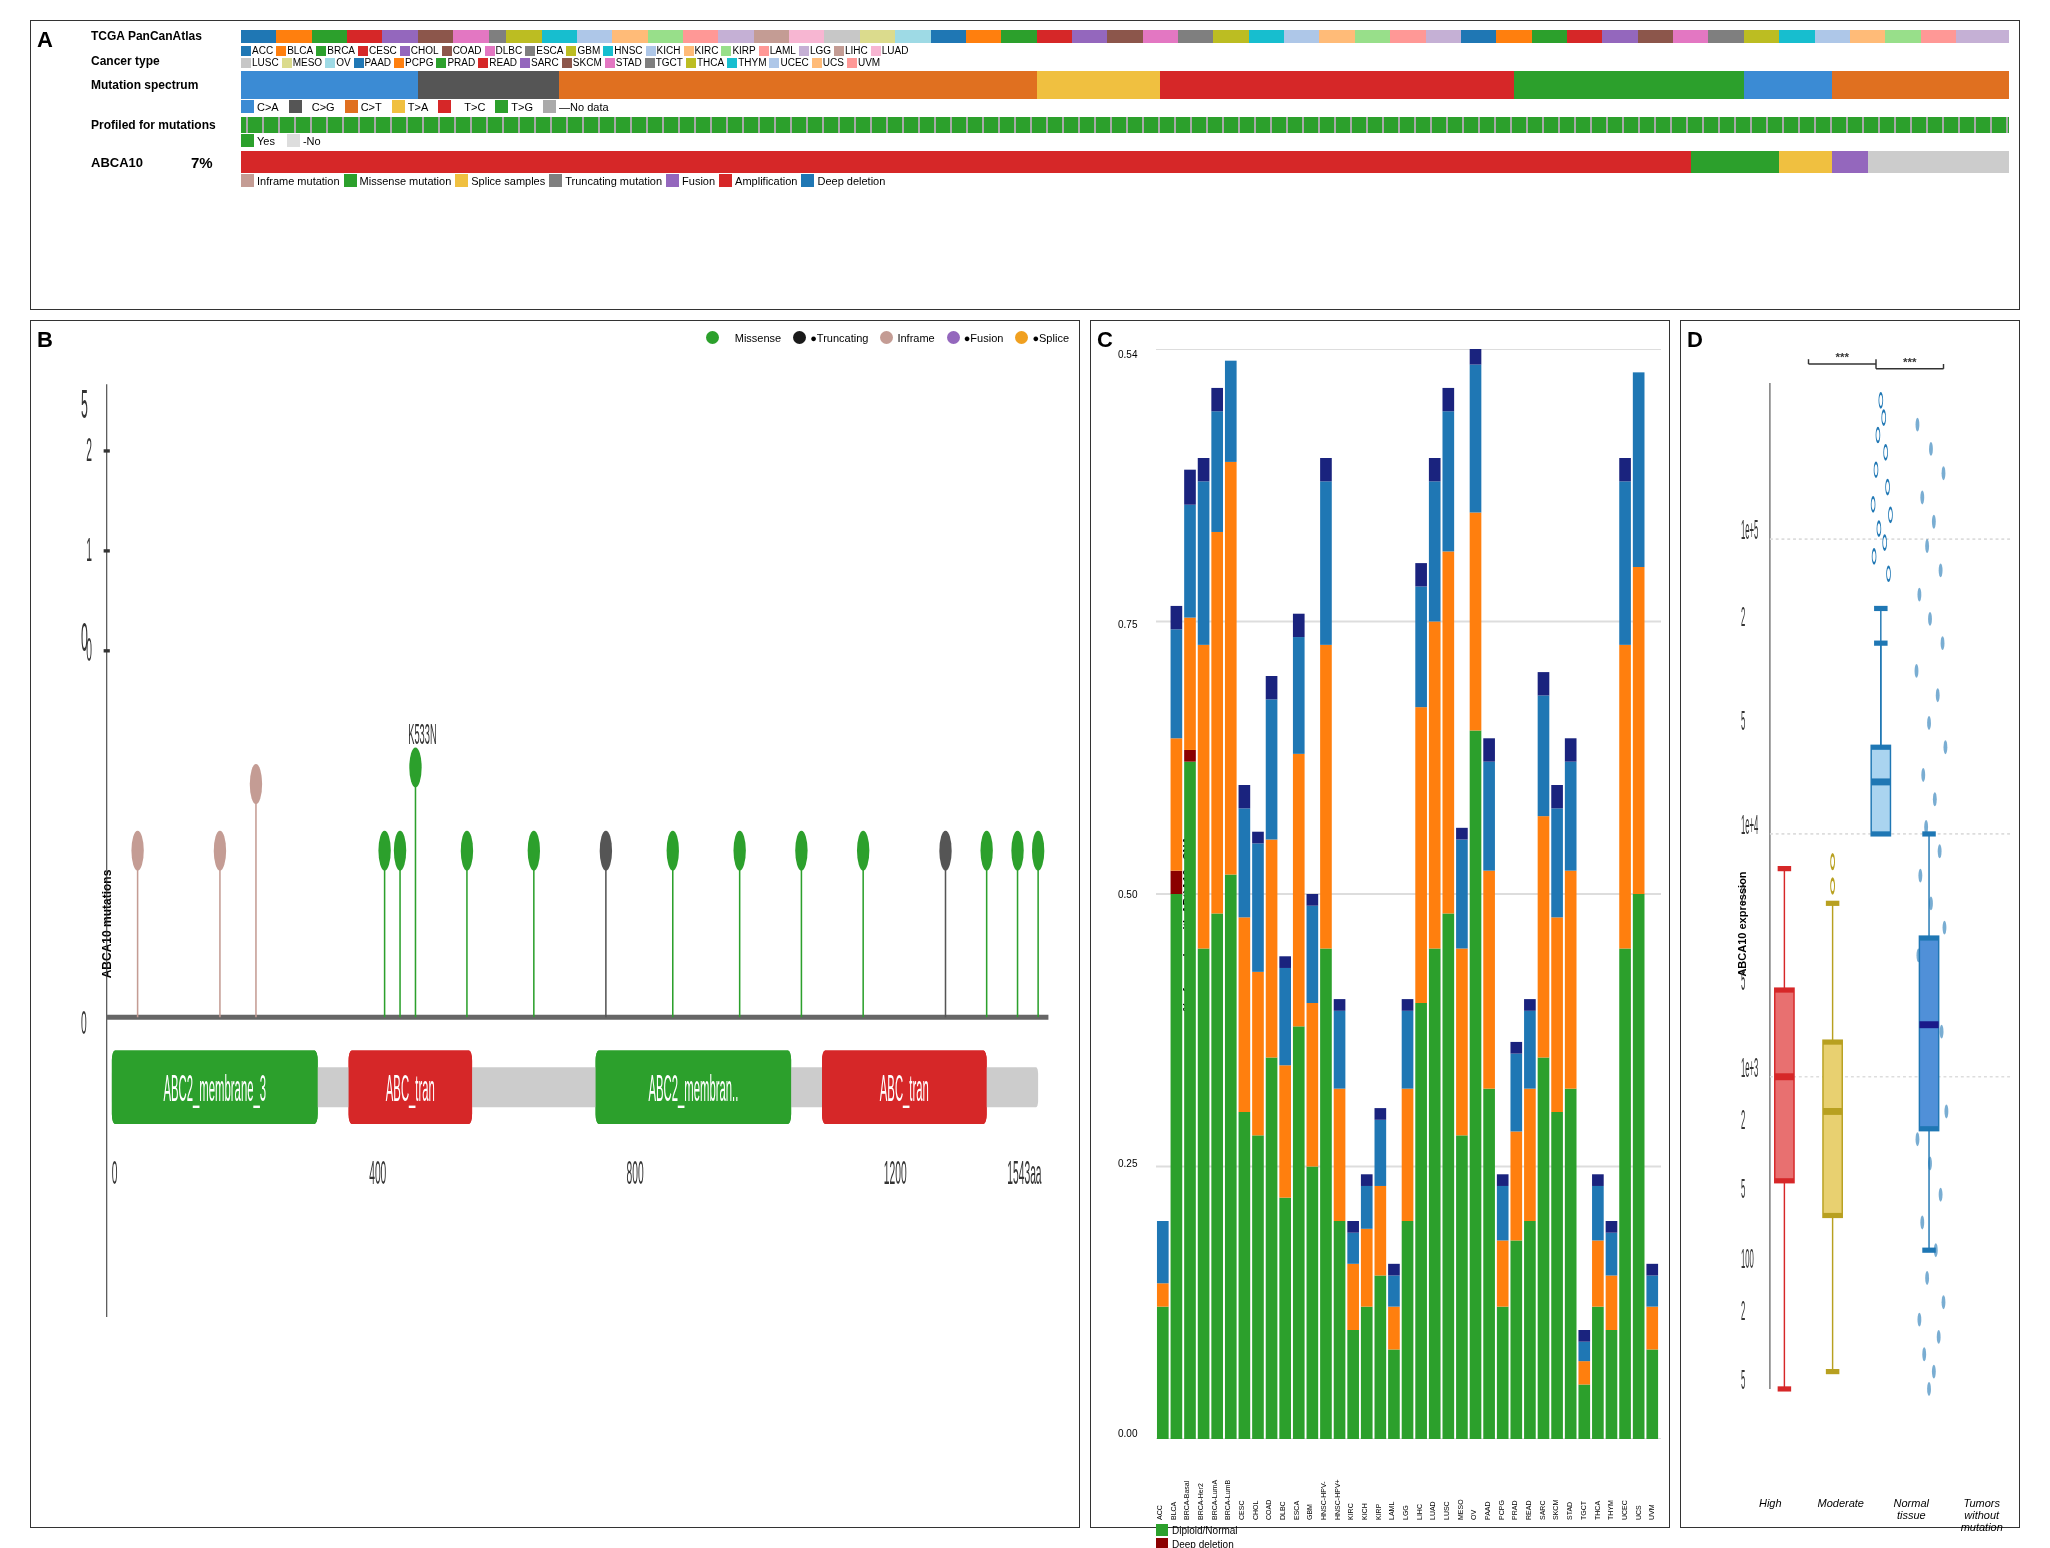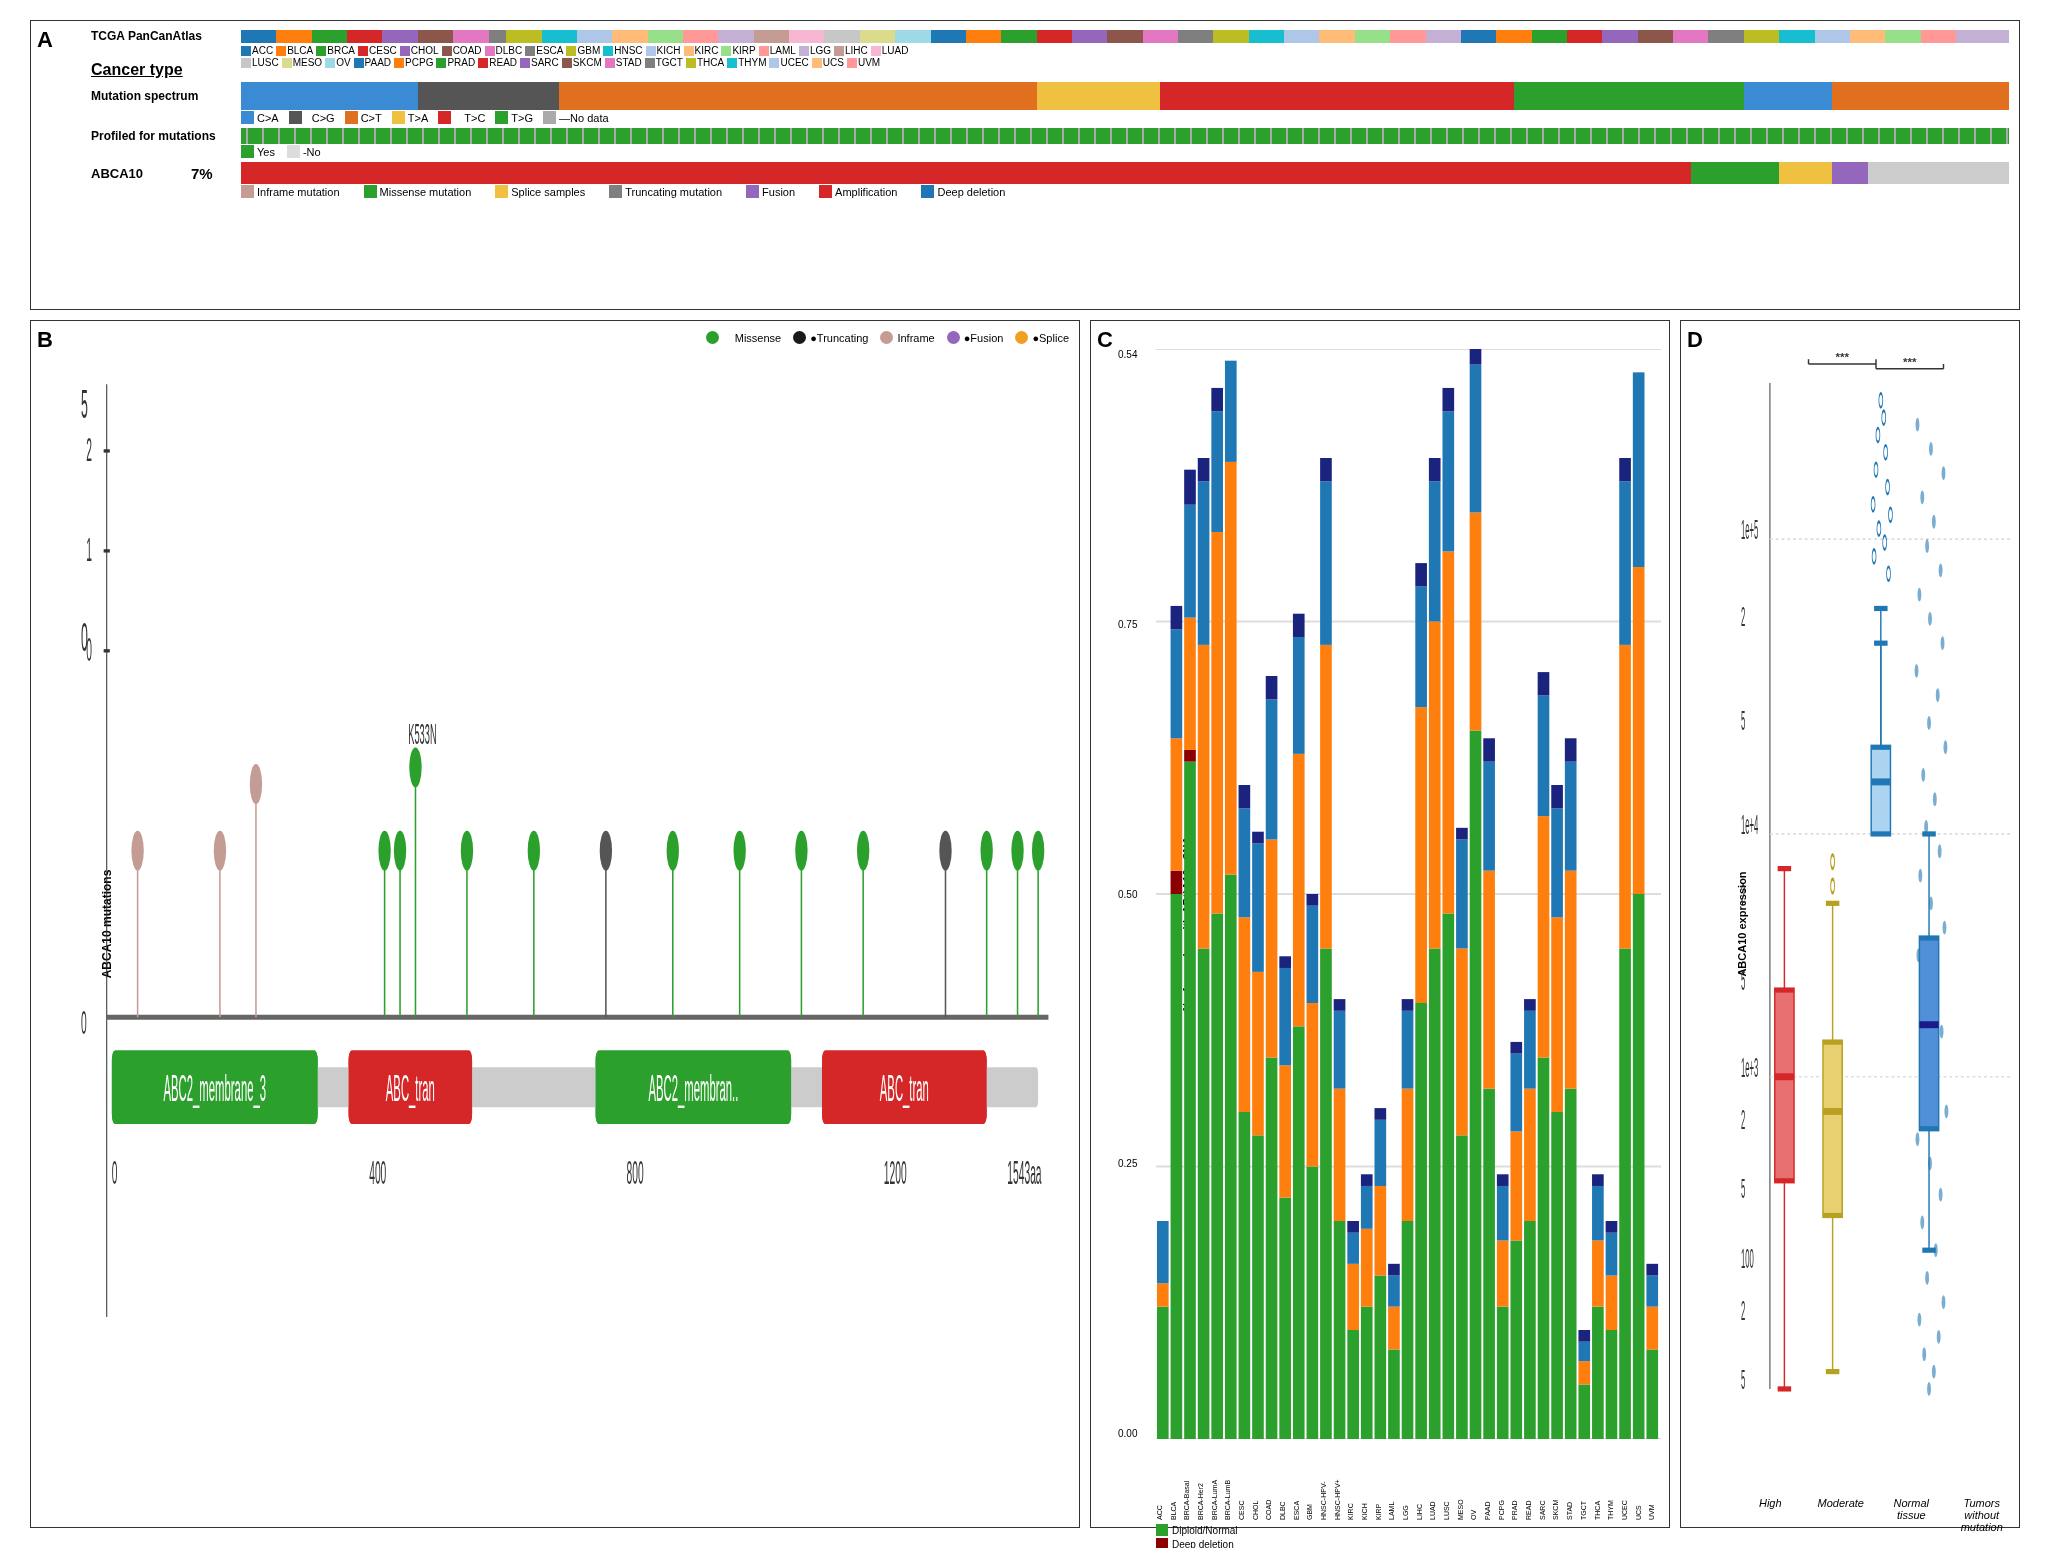--- a/index.html
+++ b/index.html
@@ -42,21 +42,21 @@
     <span class="panel-label" style="position:absolute;top:6px;left:6px;font-size:22px;font-weight:bold;">A</span>
 
     <div style="margin-left:50px;">
 
       <div style="display:flex;align-items:center;margin-bottom:2px;">
         <span style="font-size:12px;font-weight:bold;width:150px;flex-shrink:0;">TCGA PanCanAtlas</span>
         <div style="flex:1;height:13px;background:linear-gradient(to right,#1f77b4 0%,#1f77b4 2%,#ff7f0e 2%,#ff7f0e 4%,#2ca02c 4%,#2ca02c 6%,#d62728 6%,#d62728 8%,#9467bd 8%,#9467bd 10%,#8c564b 10%,#8c564b 12%,#e377c2 12%,#e377c2 14%,#7f7f7f 14%,#7f7f7f 15%,#bcbd22 15%,#bcbd22 17%,#17becf 17%,#17becf 19%,#aec7e8 19%,#aec7e8 21%,#ffbb78 21%,#ffbb78 23%,#98df8a 23%,#98df8a 25%,#ff9896 25%,#ff9896 27%,#c5b0d5 27%,#c5b0d5 29%,#c49c94 29%,#c49c94 31%,#f7b6d2 31%,#f7b6d2 33%,#c7c7c7 33%,#c7c7c7 35%,#dbdb8d 35%,#dbdb8d 37%,#9edae5 37%,#9edae5 39%,#1f77b4 39%,#1f77b4 41%,#ff7f0e 41%,#ff7f0e 43%,#2ca02c 43%,#2ca02c 45%,#d62728 45%,#d62728 47%,#9467bd 47%,#9467bd 49%,#8c564b 49%,#8c564b 51%,#e377c2 51%,#e377c2 53%,#7f7f7f 53%,#7f7f7f 55%,#bcbd22 55%,#bcbd22 57%,#17becf 57%,#17becf 59%,#aec7e8 59%,#aec7e8 61%,#ffbb78 61%,#ffbb78 63%,#98df8a 63%,#98df8a 65%,#ff9896 65%,#ff9896 67%,#c5b0d5 67%,#c5b0d5 69%,#1f77b4 69%,#1f77b4 71%,#ff7f0e 71%,#ff7f0e 73%,#2ca02c 73%,#2ca02c 75%,#d62728 75%,#d62728 77%,#9467bd 77%,#9467bd 79%,#8c564b 79%,#8c564b 81%,#e377c2 81%,#e377c2 83%,#7f7f7f 83%,#7f7f7f 85%,#bcbd22 85%,#bcbd22 87%,#17becf 87%,#17becf 89%,#aec7e8 89%,#aec7e8 91%,#ffbb78 91%,#ffbb78 93%,#98df8a 93%,#98df8a 95%,#ff9896 95%,#ff9896 97%,#c5b0d5 97%,#c5b0d5 100%)"></div>
       </div>
 
       <div style="display:flex;align-items:flex-start;margin-bottom:3px;">
-        <span style="font-size:16px;font-weight:bold;width:150px;flex-shrink:0;margin-top:16px;text-decoration:underline;">Cancer type</span>
+        <span style="font-size:12px;font-weight:bold;width:150px;flex-shrink:0;margin-top:9px;">Cancer type</span>
         <div style="flex:1;">
           <div style="display:flex;flex-wrap:nowrap;gap:3px;margin-bottom:1px;">
             <div style="display:flex;align-items:center;gap:1px;font-size:10px;">
                 <div style="width:10px;height:10px;background:#1f77b4;"></div>
                 <span>ACC</span>
               </div>
             <div style="display:flex;align-items:center;gap:1px;font-size:10px;">
                 <div style="width:10px;height:10px;background:#ff7f0e;"></div>
                 <span>BLCA</span>
               </div>
@@ -244,21 +244,21 @@
         <span style="font-size:13px;font-weight:bold;width:100px;flex-shrink:0;">ABCA10</span>
         <span style="font-size:15px;font-weight:bold;width:50px;flex-shrink:0;">7%</span>
         <div style="flex:1;height:22px;position:relative;overflow:hidden;">
           <div style="position:absolute;left:0;top:0;width:82%;height:100%;background:#d62728;"></div>
           <div style="position:absolute;left:82%;top:0;width:5%;height:100%;background:#2ca02c;"></div>
           <div style="position:absolute;left:87%;top:0;width:3%;height:100%;background:#f0c040;"></div>
           <div style="position:absolute;left:90%;top:0;width:2%;height:100%;background:#9467bd;"></div>
           <div style="position:absolute;left:92%;top:0;width:8%;height:100%;background:#cccccc;"></div>
         </div>
       </div>
-      <div style="display:flex;align-items:center;gap:24px;font-size:11px;margin-left:150px;">
+      <div style="display:flex;align-items:center;gap:4px;font-size:11px;margin-left:150px;">
         <div style="display:flex;align-items:center;gap:3px;">
             <div style="width:13px;height:13px;background:#c49c94;"></div>
             <span>Inframe mutation</span>
           </div>
         <div style="display:flex;align-items:center;gap:3px;">
             <div style="width:13px;height:13px;background:#2ca02c;"></div>
             <span>Missense mutation</span>
           </div>
         <div style="display:flex;align-items:center;gap:3px;">
             <div style="width:13px;height:13px;background:#f0c040;"></div>

